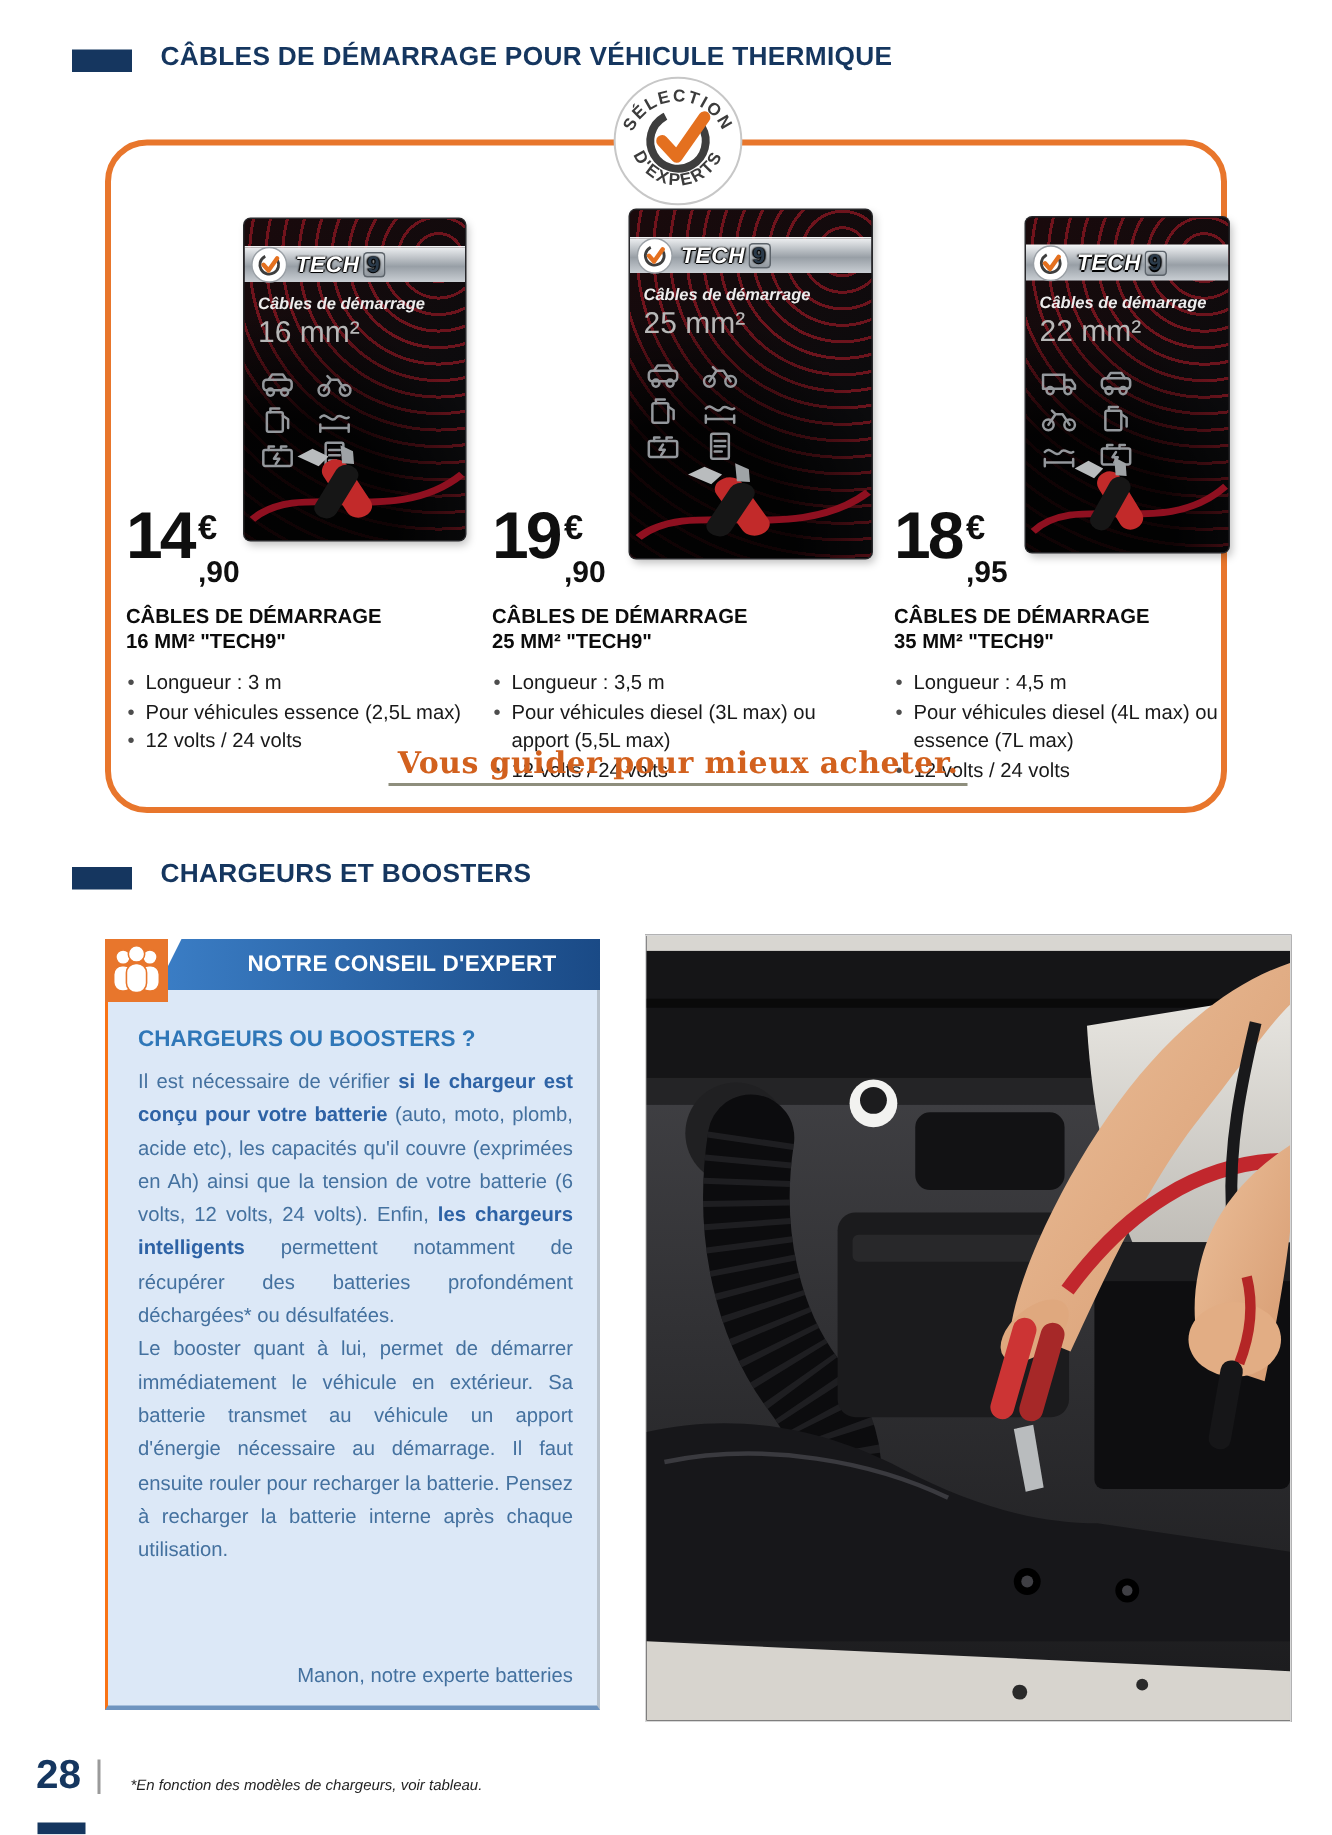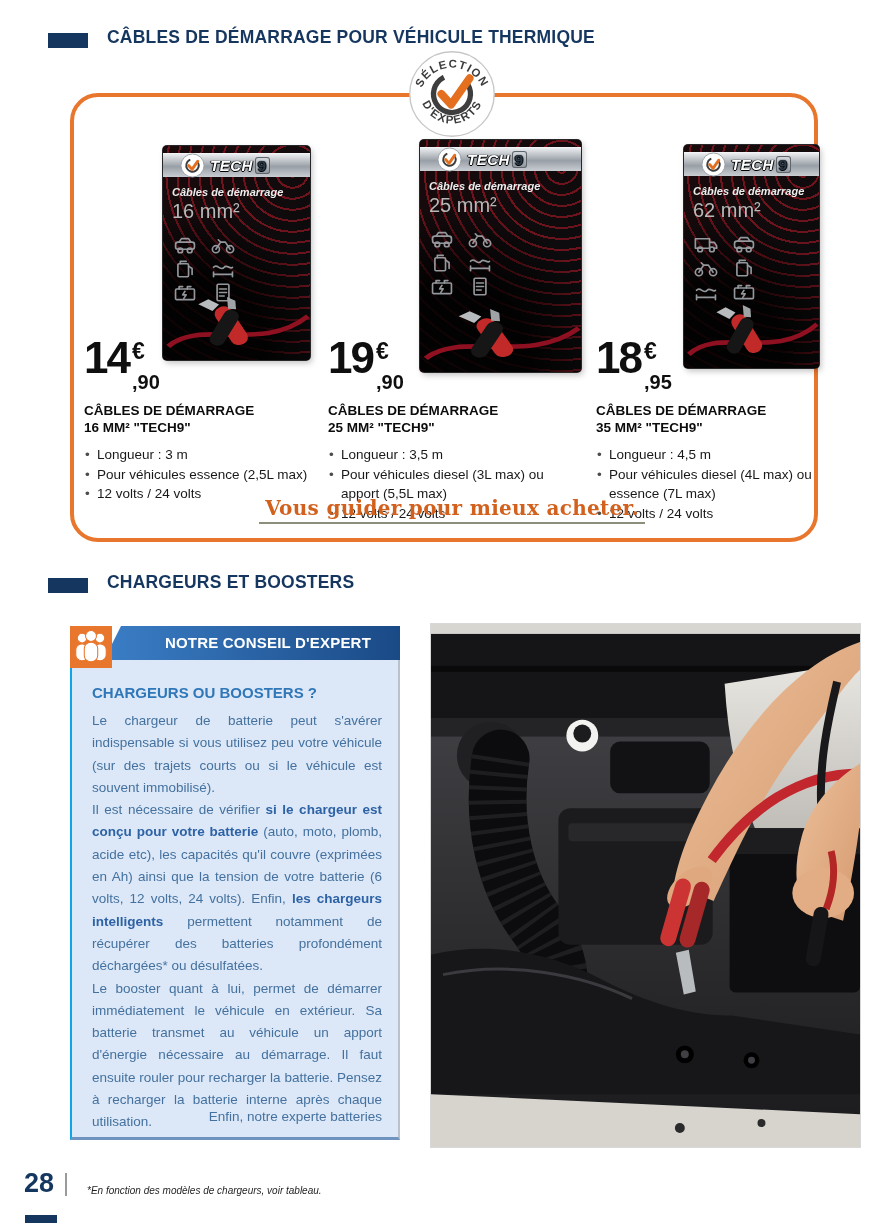--- a/index.html
+++ b/index.html
@@ -22,22 +22,22 @@
   
   .package { position:absolute; background:#0b0b0d; border-radius:4px; overflow:hidden; box-shadow:0 0 0 1px #27272a, 2px 3px 6px rgba(0,0,0,.25); }
   .pkg1 { left:163px; top:146px; width:147px; height:214px; }
   .pkg2 { left:420px; top:140px; width:161px; height:232px; }
   .pkg3 { left:684px; top:145px; width:135px; height:223px; }
   .pkg-swirl { position:absolute; inset:0;
      background:
        radial-gradient(circle at 20% 95%, rgba(0,0,0,.85) 0 30%, rgba(0,0,0,0) 60%),
        repeating-radial-gradient(circle at 88% 12%, rgba(201,28,44,0) 0 4px, rgba(201,28,44,.5) 4px 6px, rgba(30,4,8,0) 6px 11px),
        linear-gradient(140deg, #1a0a0c, #0b0b0d 70%); }
-  .pkg-top { position:relative; margin-top:7px; height:24px; display:flex; align-items:center;
-     background:linear-gradient(180deg,#eceef0,#989fa6 55%,#c9ced3); border-top:1px solid #f2f3f4;padding-left:13px; }
+  .pkg-top { position:relative; margin-top:18px; height:24px; display:flex; align-items:center;
+     background:linear-gradient(180deg,#eceef0,#989fa6 55%,#c9ced3); border-top:1px solid #f2f3f4; }
   .pkg-badge { width:25px; height:25px; margin-left:4px; flex:0 0 auto; }
   .pkg-brand { margin-left:5px; font-style:italic; font-weight:800; font-size:15px; color:#fff;
      text-shadow:0 1px 0 #000, 1px 0 1px #000, -1px 0 1px #000; letter-spacing:.5px; white-space:nowrap; }
   .pkg-brand .n9 { display:inline-block; font-style:normal; color:#2a3a4a; background:linear-gradient(#d7dbdf,#8d949b);
      border-radius:3px; padding:0 3px; margin-left:2px; box-shadow:inset 0 0 0 1px #5d6票4; box-shadow:inset 0 0 0 1px #5d646b; }
   .pkg-label { position:relative; margin:9px 9px 0; color:#ececec; font-style:italic; font-weight:700; font-size:11px; }
   .pkg-size { position:relative; margin:2px 9px 12px; color:#b7b7b7; font-size:20px; }
   .pack-icons { position:relative; margin:8px 9px 0; display:grid; grid-template-columns:repeat(2, 30px); gap:5px 8px; }
   .icon-cell { width:26px; height:19px; opacity:.85; }
   .icon-cell svg { width:100%; height:100%; stroke:#adb2b7; fill:none; stroke-width:1.4; stroke-linecap:round; stroke-linejoin:round; }
@@ -62,21 +62,21 @@
      color:#d2611e; border-bottom:2px solid #8e8e7d; padding:0 6px 2px; letter-spacing:.3px; }
 
   
   .advice { left:70px; top:626px; width:330px; }
   .people-box { position:absolute; left:0; top:0; width:42px; height:42px; background:#e8762c; z-index:3; }
   .people-box svg { width:100%; height:100%; }
   .banner { position:absolute; left:34px; right:0; top:0; height:34px;
      background:linear-gradient(90deg,#3b7ec6,#1a4a86); clip-path:polygon(17px 0, 100% 0, 100% 100%, 0 100%); z-index:2; }
   .banner span { display:block; color:#fff; font-weight:700; font-size:15px; line-height:34px; padding-left:32px; letter-spacing:.2px; white-space:nowrap;text-align:center; }
   .advice-body { position:absolute; left:0; top:34px; width:330px; height:480px; background:#dce8f7;
-     border-left:2px solid #0ea5e9; border-right:2px solid #b9c2cc; border-bottom:3px solid #6f94bf;
+     border-left:2px solid #f97316; border-right:2px solid #b9c2cc; border-bottom:3px solid #6f94bf;
      padding:24px 16px 0 20px; }
   .advice-title { color:#2f77b8; font-weight:700; font-size:15px; margin-bottom:9px; }
   .advice-body p { text-align:justify; font-size:13.5px; line-height:22.3px; color:#44719f; }
   .advice-body p strong { color:#2d62a5; font-weight:700; }
   .signature { position:absolute; right:16px; bottom:13px; font-size:13.5px; color:#44719f; }
 
   
   .photo { left:430px; top:623px; width:431px; height:525px; border:1px solid #d8d8d8; background:#1c1c1e; }
   .photo svg { display:block; width:100%; height:100%; }
 
@@ -236,21 +236,21 @@
       <span class="pkg-badge">
         <svg viewBox="0 0 26 26">
             <circle cx="13" cy="13" r="12" fill="#fff" stroke="#9aa0a6"></circle>
             <circle cx="13" cy="13" r="6.5" fill="none" stroke="#3e3e3e" stroke-width="2" stroke-dasharray="31 10" transform="rotate(-30 13 13)"></circle>
             <path d="M9,13 L12.5,17 L18.5,8.5" fill="none" stroke="#e4701f" stroke-width="3" stroke-linecap="round" stroke-linejoin="round"></path>
           </svg>
       </span>
       <span class="pkg-brand"><span>TECH</span><span class="n9">9</span></span>
     </div>
     <div class="pkg-label">Câbles de démarrage</div>
-    <div class="pkg-size">62 mm²</div>
+    <div class="pkg-size">22 mm²</div>
     <div class="pack-icons">
         <div class="icon-cell"><svg viewBox="0 0 22 16">
             <rect x="2" y="4" width="12" height="8"></rect>
             <path d="M14,7 h4 l2,3 v2 h-2"></path>
             <circle cx="6" cy="13" r="2"></circle>
             <circle cx="16" cy="13" r="2"></circle>
           </svg></div>
         <div class="icon-cell"><svg viewBox="0 0 22 16">
             <rect x="3" y="6" width="16" height="6" rx="2"></rect>
             <path d="M6,6 L8,3 h6 l2,3"></path>
@@ -356,24 +356,23 @@
           <circle cx="20" cy="9.5" r="5.2"></circle>
             <rect x="13.6" y="15.5" width="12.8" height="18.5" rx="6"></rect>
         </g>
       </svg>
     </div>
     <div class="banner">
       <span>NOTRE CONSEIL D'EXPERT</span>
     </div>
     <div class="advice-body">
       <div class="advice-title">CHARGEURS OU BOOSTERS ?</div>
-      <p><span>Le chargeur de batterie peut s'avérer indispensable si vous utilisez peu votre véhicule (sur des trajets courts ou si le véhicule est souvent immobilisé).</span></p>
       <p><span>Il est nécessaire de vérifier </span><strong>si le chargeur est conçu pour votre batterie</strong><span> (auto, moto, plomb, acide etc), les capacités qu'il couvre (exprimées en Ah) ainsi que la tension de votre batterie (6 volts, 12 volts, 24 volts). Enfin, </span><strong>les chargeurs intelligents</strong><span> permettent notamment de récupérer des batteries profondément déchargées* ou désulfatées.</span></p>
       <p><span>Le booster quant à lui, permet de démarrer immédiatement le véhicule en extérieur. Sa batterie transmet au véhicule un apport d'énergie nécessaire au démarrage. Il faut ensuite rouler pour recharger la batterie. Pensez à recharger la batterie interne après chaque utilisation.</span></p>
-      <div class="signature">Enfin, notre experte batteries</div>
+      <div class="signature">Manon, notre experte batteries</div>
     </div>
   </div>
 
   <div class="abs photo">
     <svg viewBox="0 0 431 525" preserveAspectRatio="none">
       <defs>
         <linearGradient id="gBg" x1="0" y1="0" x2="0" y2="1">
             <stop offset="0" stop-color="#48484c"></stop>
             <stop offset="1" stop-color="#1a1a1c"></stop>
           </linearGradient>

